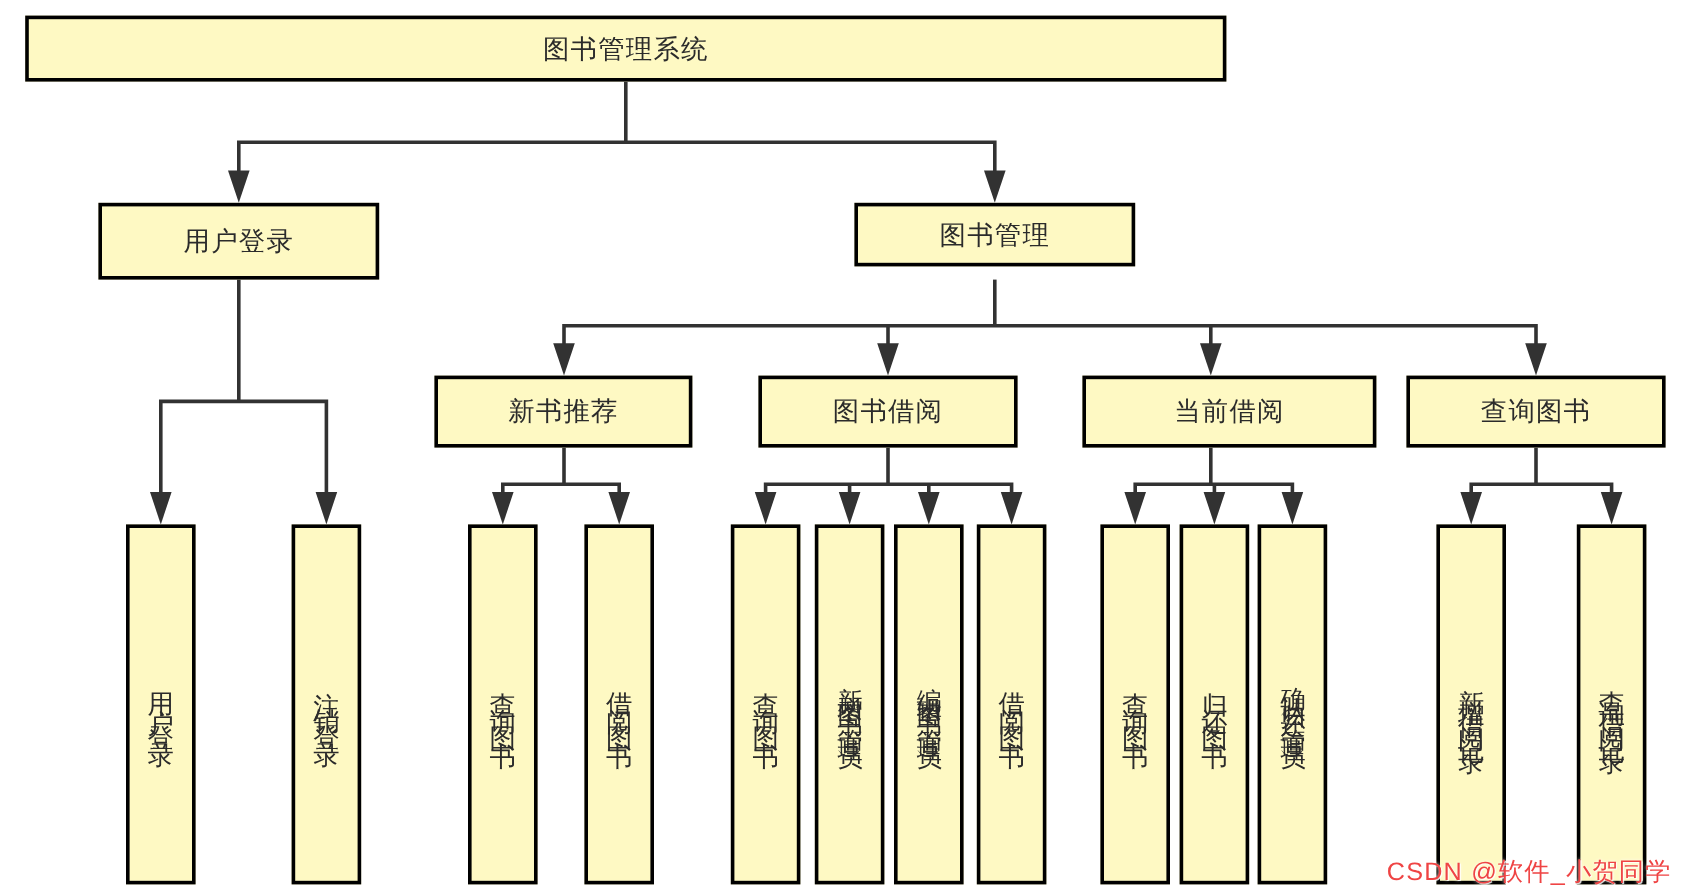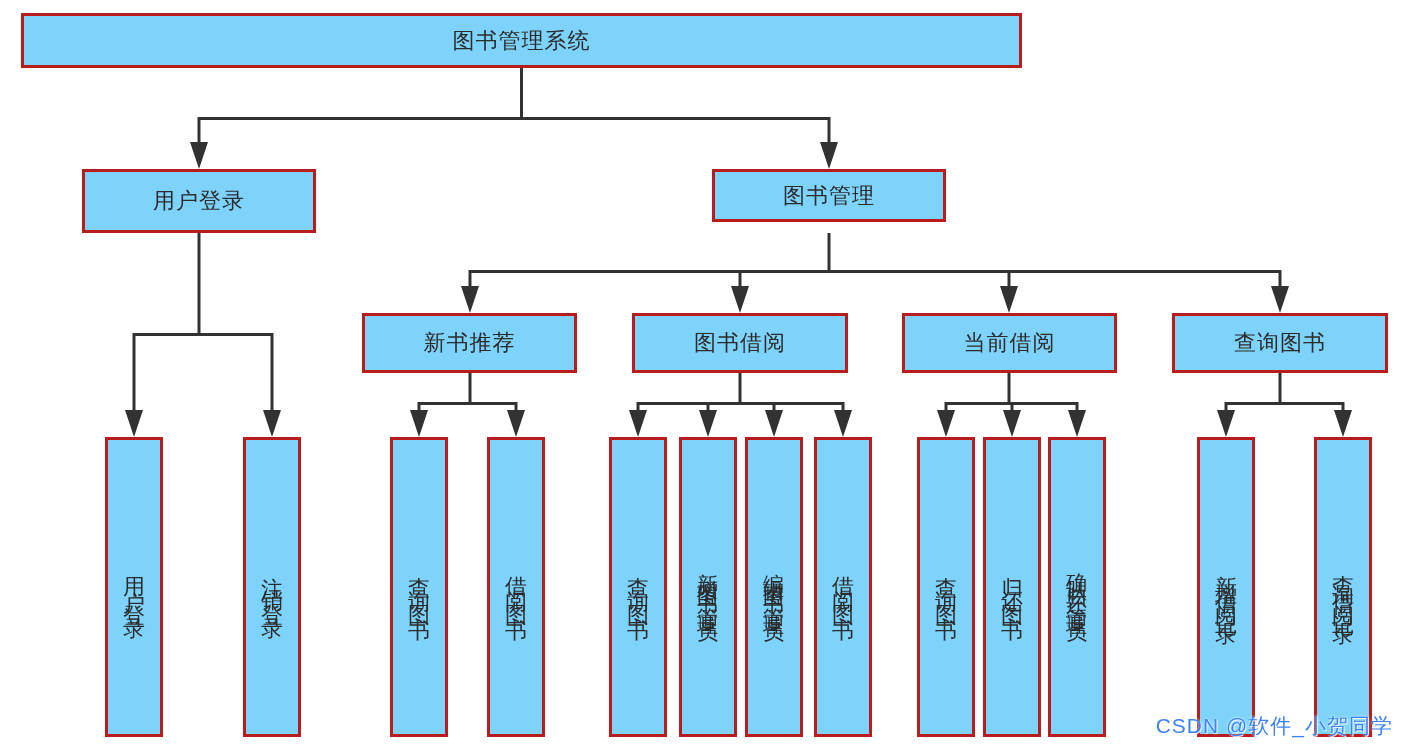--- a/index.html
+++ b/index.html
@@ -12,43 +12,43 @@
     overflow: hidden;
   }
   .connector-layer {
     position: absolute;
     left: 0; top: 0;
     width: 1405px; height: 747px;
   }
   .node {
     position: absolute;
     box-sizing: border-box;
-    border: 3px solid #b91c1c;
-    background: #7dd3fc;
+    border: 3px solid #000000;
+    background: #fef9c3;
     color: #2b2b2b;
     display: flex;
     align-items: center;
     justify-content: center;
   }
   .hbox { font-size: 22px; letter-spacing: 1px; }
   .vbox .label {
     writing-mode: vertical-rl;
     font-size: 22px;
     letter-spacing: 14px;
     line-height: 1;
   }
   .vbox.med .label { letter-spacing: 10px; }
   .vbox.long .label { letter-spacing: 7px; font-size: 21px; }
   .watermark {
     position: absolute;
     top: 712px;
     right: 12px;
     font-size: 21px;
     letter-spacing: 1px;
-    color: #3b82f6;
+    color: #ef4444;
     text-shadow: 0 0 3px rgba(255,255,255,0.95), 1px 1px 0 rgba(255,255,255,0.8);
     z-index: 5;
     white-space: nowrap;
   }
 </style>
 </head>
 <body>
 
 <div class="canvas">
 
@@ -117,21 +117,21 @@
   <div class="node hbox" style="left:712px; top:169px; width:234px; height:53px;">
     <span class="label">图书管理</span>
   </div>
 
   <div class="node hbox" style="left:362px; top:313px; width:215px; height:60px;">
     <span class="label">新书推荐</span>
   </div>
   <div class="node hbox" style="left:632px; top:313px; width:216px; height:60px;">
     <span class="label">图书借阅</span>
   </div>
-  <div class="node hbox" style="left:902px; top:313px; width:215px; height:60px;">
+  <div class="node hbox" style="left:902px; top:313px; width:245px; height:60px;">
     <span class="label">当前借阅</span>
   </div>
   <div class="node hbox" style="left:1172px; top:313px; width:216px; height:60px;">
     <span class="label">查询图书</span>
   </div>
 
   <div class="node vbox" style="left:105px; top:437px; width:58px; height:300px;">
     <span class="label">用户登录</span>
   </div>
   <div class="node vbox" style="left:243px; top:437px; width:58px; height:300px;">

